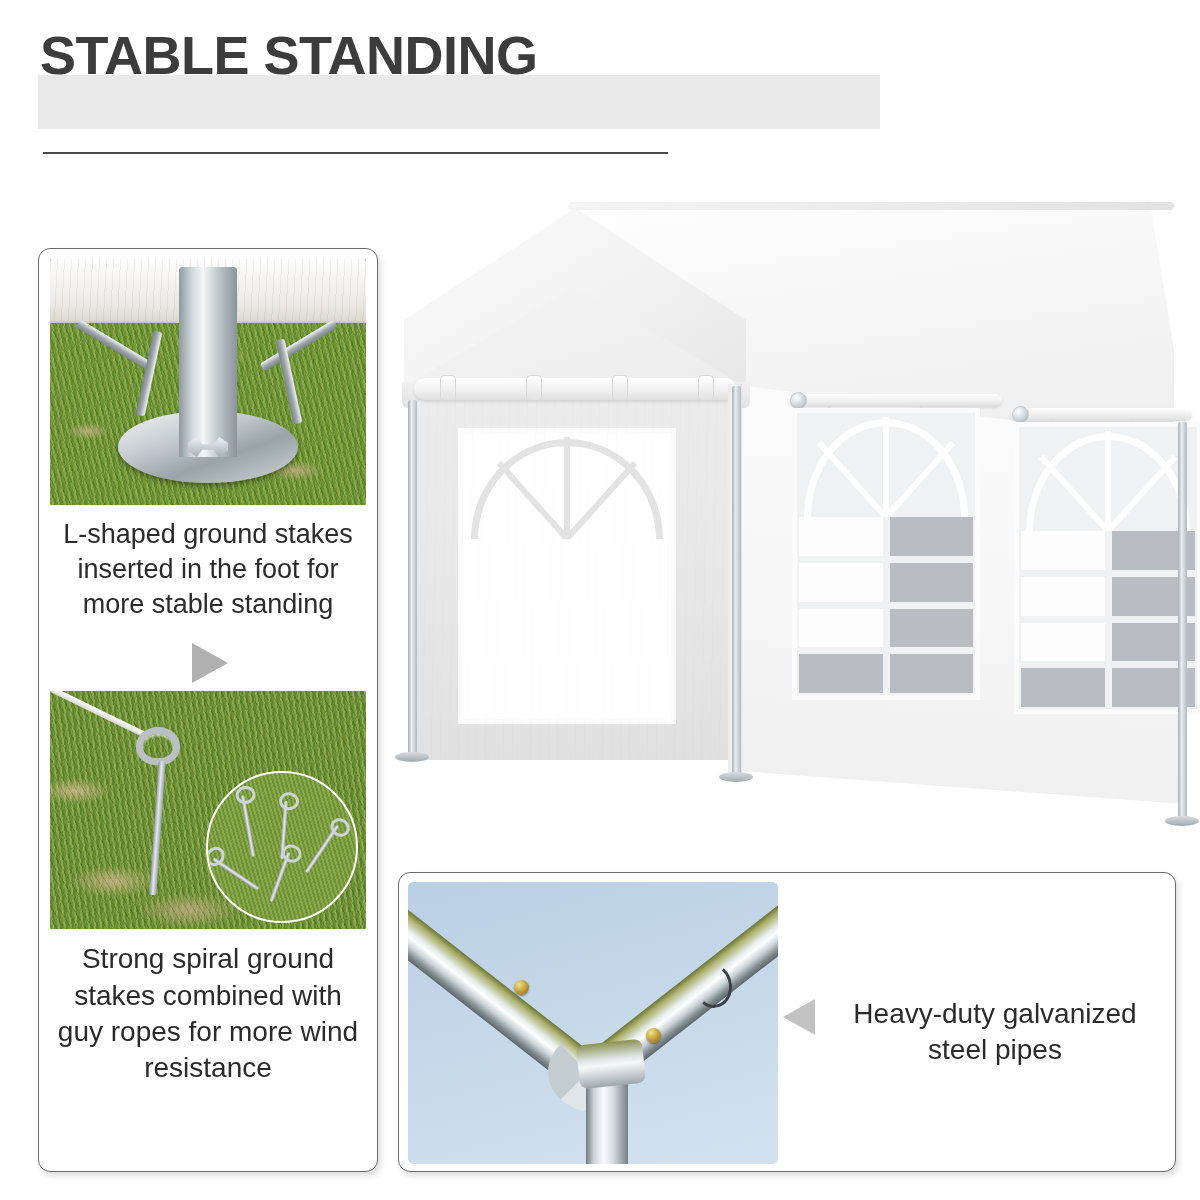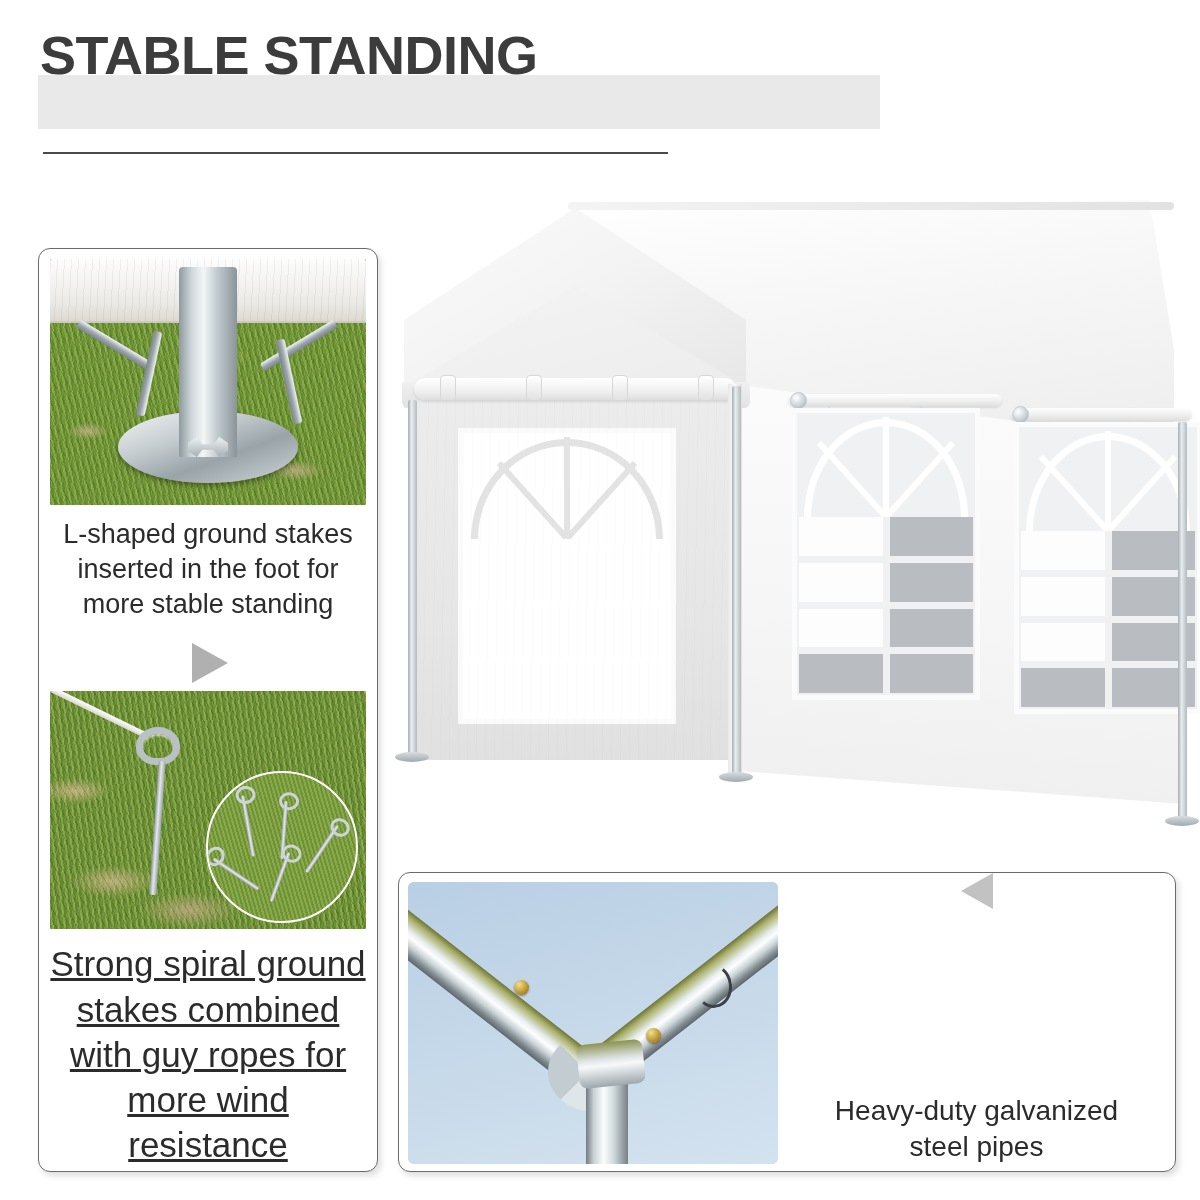--- a/index.html
+++ b/index.html
@@ -112,28 +112,28 @@
   
   .caption {
     text-align: center;
     color: #2b2b2b;
     font-size: 27px;
     line-height: 1.29;
     font-family: "Liberation Sans", sans-serif;
     padding: 0 6px;
   }
   .caption-1 { margin-top: 12px; width: 320px; }
-  .caption-2 { margin-top: 12px; width: 330px; font-size: 35px; text-decoration: underline; }
+  .caption-2 { margin-top: 12px; width: 330px; font-size: 28px; }
 
   .caption-right-wrap {
     flex: 1;
     display: flex;
-    flex-direction: column;
+    flex-direction: row;
     align-items: center;
-    justify-content: space-between;
+    justify-content: flex-end;
     padding-bottom: 6px;
   }
   .caption-right {
     width: 360px;
     font-size: 28px;
     margin-top: 26px;
   }
 
   
   .arrow {

